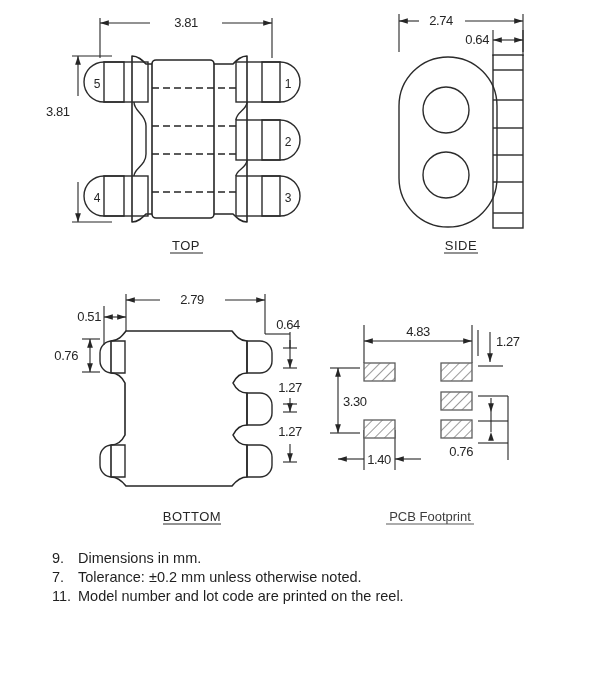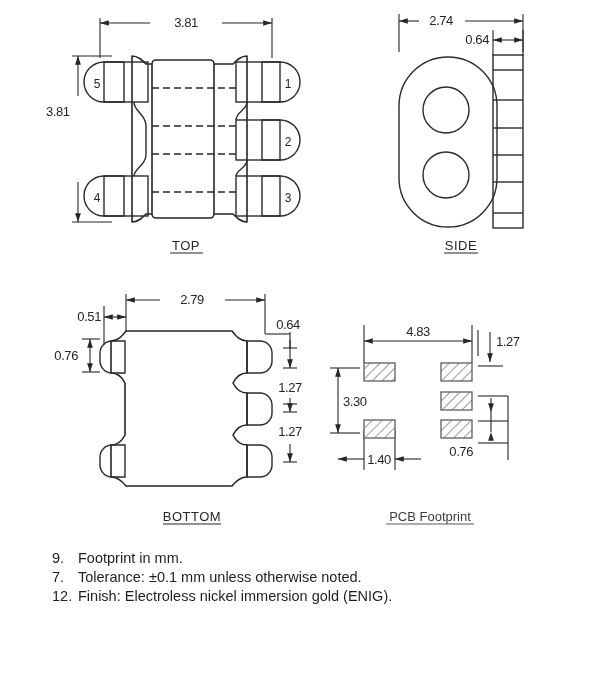--- a/index.html
+++ b/index.html
@@ -321,23 +321,23 @@
     </g>
 
     <text class="pcblabel" x="430" y="521" text-anchor="middle">PCB Footprint</text>
     <line class="underline-grey" x1="386" y1="524" x2="474" y2="524"></line>
   </g>
 </svg>
 
 <div class="notes">
   <div class="note-row">
     <span class="note-num">9.</span>
-    <span class="note-txt">Footprint in mm.</span>
+    <span class="note-txt">Dimensions in mm.</span>
   </div>
   <div class="note-row">
     <span class="note-num">7.</span>
-    <span class="note-txt">Tolerance: ±0.1 mm unless otherwise noted.</span>
+    <span class="note-txt">Tolerance: ±0.2 mm unless otherwise noted.</span>
   </div>
   <div class="note-row">
-    <span class="note-num">12.</span>
-    <span class="note-txt">Finish: Electroless nickel immersion gold (ENIG).</span>
+    <span class="note-num">11.</span>
+    <span class="note-txt">Model number and lot code are printed on the reel.</span>
   </div>
 </div>
 
 </body></html>

